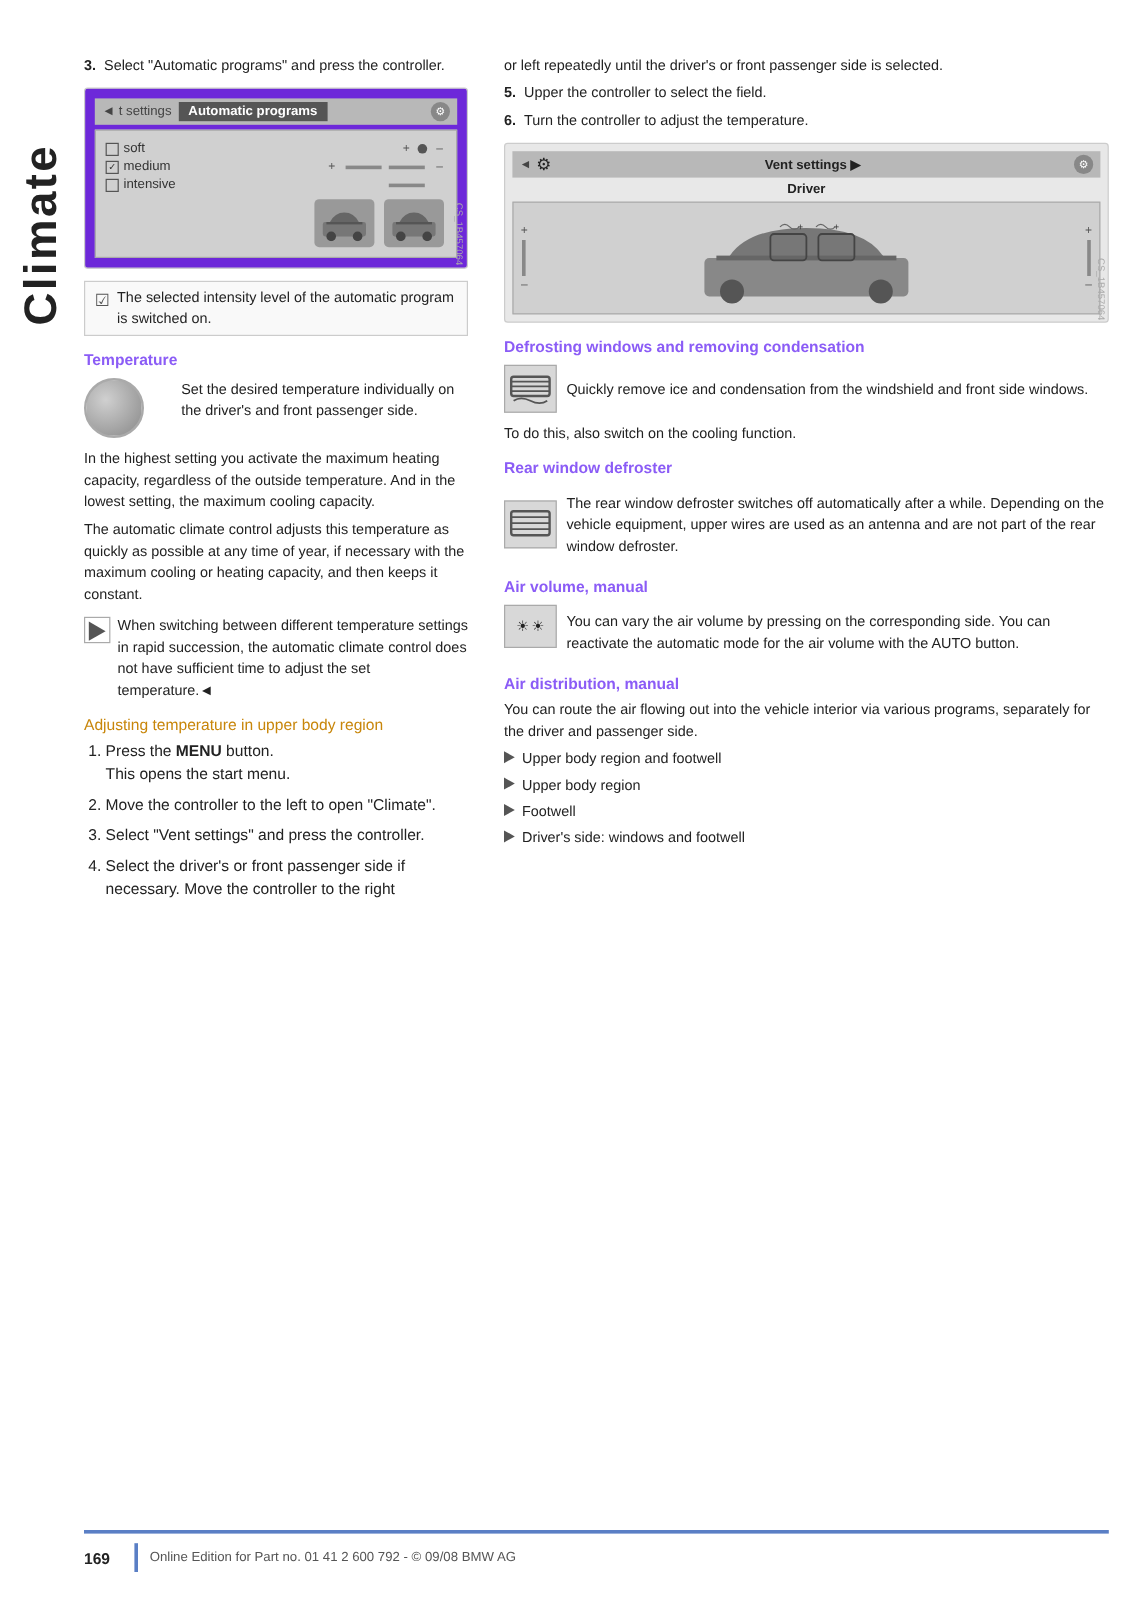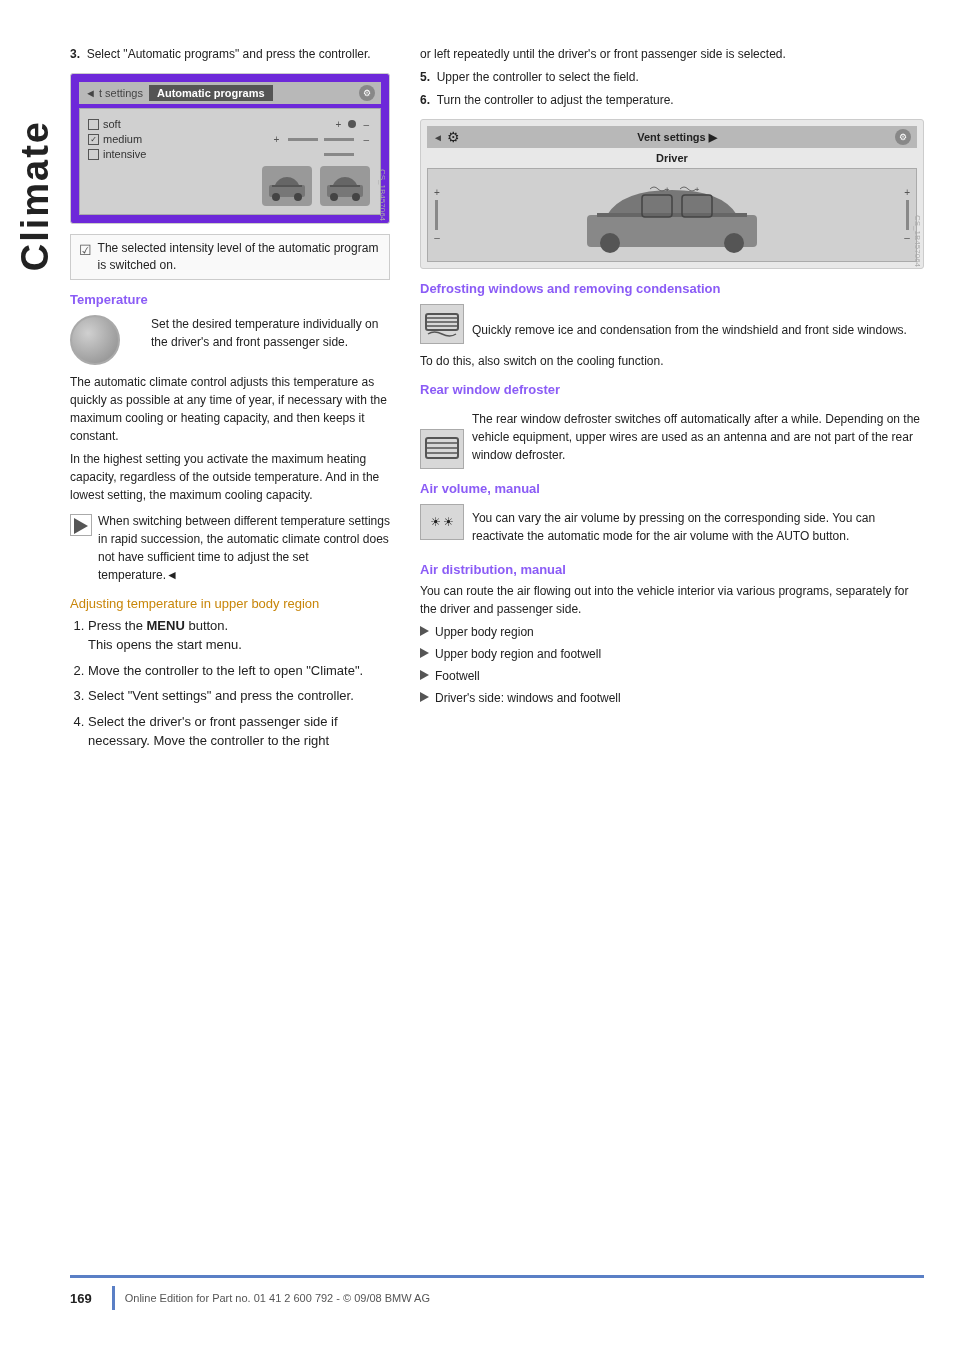--- a/index.html
+++ b/index.html
@@ -270,21 +270,21 @@
       font-size: 14px;
     }
     .vent-subtitle {
       text-align: center;
       font-size: 11px;
       font-weight: bold;
       margin-bottom: 4px;
     }
     .defrost-section {
       display: flex;
-      align-items: flex-end;
+      align-items: center;
       gap: 8px;
       margin: 8px 0;
     }
     .defrost-icon-box {
       width: 44px;
       height: 40px;
       background: #d8d8d8;
       border: 1px solid #aaa;
       display: flex;
       align-items: center;
@@ -471,22 +471,22 @@
 
       <div class="section-heading">Temperature</div>
 
       <div class="temp-intro">
         <div class="temp-icon"></div>
         <div class="temp-text">
           <span>Set the desired temperature individually on the driver's and front passenger side.</span>
         </div>
       </div>
 
+      <p>In the highest setting you activate the maximum heating capacity, regardless of the outside temperature. And in the lowest setting, the maximum cooling capacity.</p>
       <p>The automatic climate control adjusts this temperature as quickly as possible at any time of year, if necessary with the maximum cooling or heating capacity, and then keeps it constant.</p>
-      <p>In the highest setting you activate the maximum heating capacity, regardless of the outside temperature. And in the lowest setting, the maximum cooling capacity.</p>
 
       <div class="triangle-note">
         <div style="border: 1px solid #aaa; padding: 4px; width: 22px; height: 22px; display:flex; align-items:center; justify-content:center; flex-shrink:0; margin-top:2px;">
           <div class="triangle-icon"></div>
         </div>
         <span>When switching between different temperature settings in rapid succession, the automatic climate control does not have sufficient time to adjust the set temperature.◄</span>
       </div>
 
       <div class="adjusting-heading">
         <span>Adjusting temperature in upper body region</span>
@@ -620,25 +620,25 @@
         </div>
       </div>
 
       <div class="section-heading">Air distribution, manual</div>
 
       <p>You can route the air flowing out into the vehicle interior via various programs, separately for the driver and passenger side.</p>
 
       <ul class="bullet-list">
         <li>
           <div class="bullet-triangle"></div>
+          <span>Upper body region and footwell</span>
+        </li>
+        <li>
+          <div class="bullet-triangle"></div>
           <span>Upper body region</span>
-        </li>
-        <li>
-          <div class="bullet-triangle"></div>
-          <span>Upper body region and footwell</span>
         </li>
         <li>
           <div class="bullet-triangle"></div>
           <span>Footwell</span>
         </li>
         <li>
           <div class="bullet-triangle"></div>
           <span>Driver's side: windows and footwell</span>
         </li>
       </ul>

